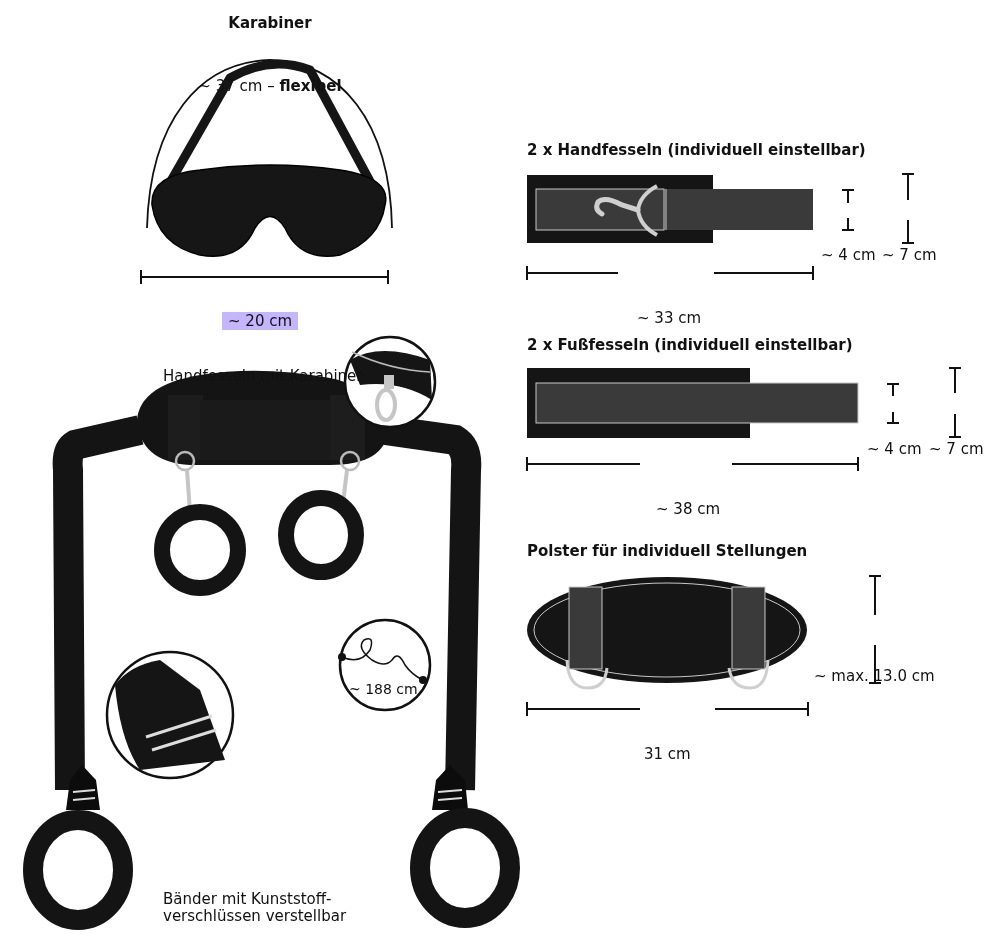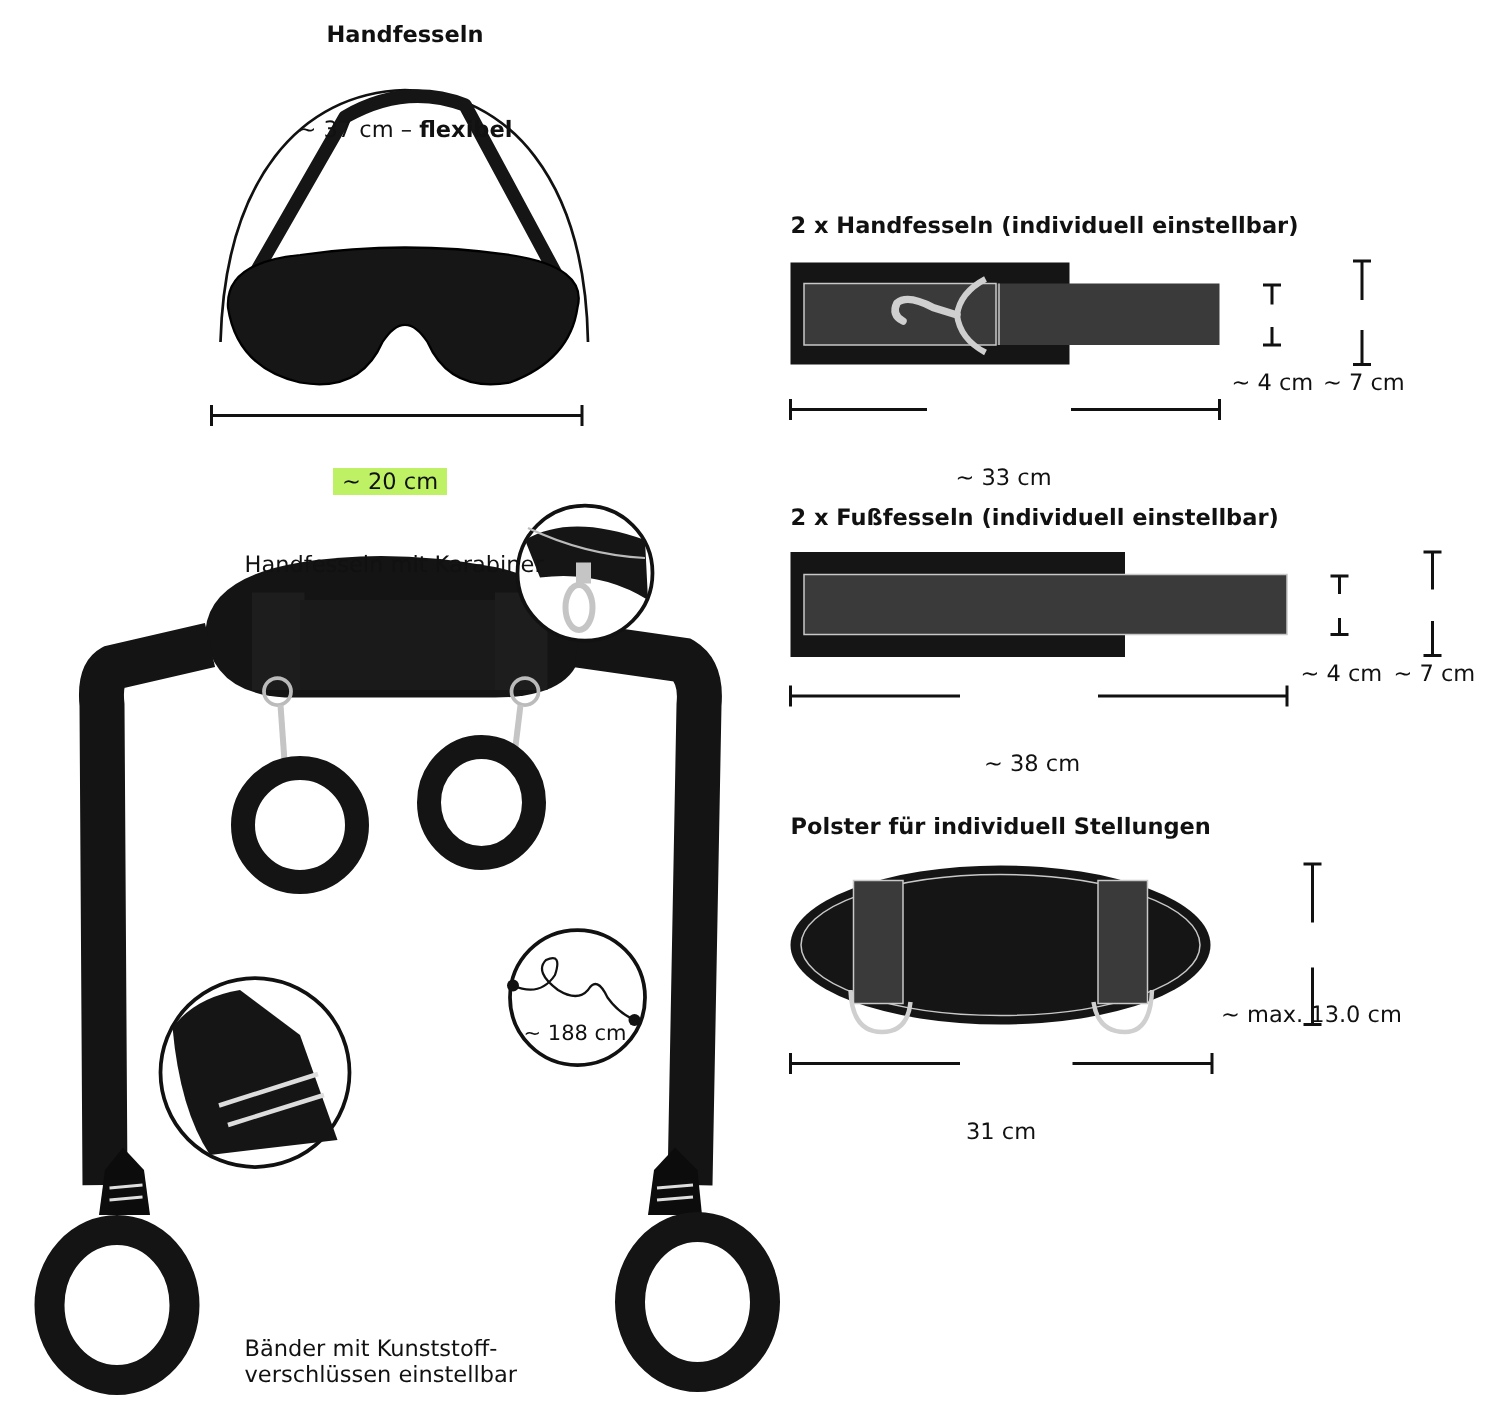--- a/index.html
+++ b/index.html
@@ -3,21 +3,21 @@
 <meta charset="utf-8">
 <style>
   html, body { margin: 0; padding: 0; background: #ffffff; }
   body { width: 1000px; height: 949px; position: relative; overflow: hidden;
          font-family: "DejaVu Sans", "Liberation Sans", sans-serif; color: #111; }
   .abs { position: absolute; }
   .title-bold { font-weight: bold; font-size: 15px; white-space: nowrap; }
   .label { font-size: 15px; white-space: nowrap; margin-top: 45px; }
   .center { text-align: center; }
   svg { position: absolute; left: 0; top: 0; }
-  .dimtext { background: #bef264; padding: 0 6px; text-align: center; }
+  .dimtext { background: #c4b5fd; padding: 0 6px; text-align: center; }
 </style>
 </head>
 <body>
 
 <svg width="1000" height="949" viewBox="0 0 1000 949">
 
   <g>
 
     <path d="M147,228 C150,120 200,62 270,60 C340,62 390,120 392,228" fill="none" stroke="#111" stroke-width="1.8"></path>
 
@@ -140,32 +140,32 @@
 
   <g>
     <circle cx="385" cy="665" r="45" fill="#fff" stroke="#111" stroke-width="2.5"></circle>
     <circle cx="342" cy="657" r="4" fill="#111"></circle>
     <circle cx="423" cy="680" r="4" fill="#111"></circle>
     <path d="M342,657 Q360,665 370,650 Q375,635 364,640 Q356,648 372,660 Q385,668 392,660 Q398,650 405,665 Q412,675 423,680" fill="none" stroke="#111" stroke-width="1.5"></path>
   </g>
 </svg>
 
 <div class="abs center" style="left:170px; top:14px; width:200px;">
-  <div class="title-bold">Handfesseln</div>
+  <div class="title-bold">Karabiner</div>
   <div class="label">
     <span>~ 37 cm – </span><b>flexibel</b>
   </div>
 </div>
 <div class="abs label dimtext" style="left:222px; top:267px;">~ 20  cm</div>
 
 <div class="abs label" style="left:163px; top:322px;">Handfesseln mit Karabiner</div>
 <div class="abs" style="left:349px; top:681px; font-size:14px; white-space:nowrap;">~ 188 cm</div>
 <div class="abs label" style="left:163px; top:846px; line-height:17px;">
   <div>Bänder mit Kunststoff-</div>
-  <div>verschlüssen einstellbar</div>
+  <div>verschlüssen verstellbar</div>
 </div>
 
 <div class="abs title-bold" style="left:527px; top:141px;">2 x Handfesseln (individuell einstellbar)</div>
 <div class="abs label" style="left:637px; top:264px;">~ 33 cm</div>
 <div class="abs label" style="left:821px; top:201px;">~ 4 cm</div>
 <div class="abs label" style="left:882px; top:201px;">~ 7 cm</div>
 
 <div class="abs title-bold" style="left:527px; top:336px;">2 x Fußfesseln (individuell einstellbar)</div>
 <div class="abs label" style="left:656px; top:455px;">~ 38 cm</div>
 <div class="abs label" style="left:867px; top:395px;">~ 4 cm</div>

